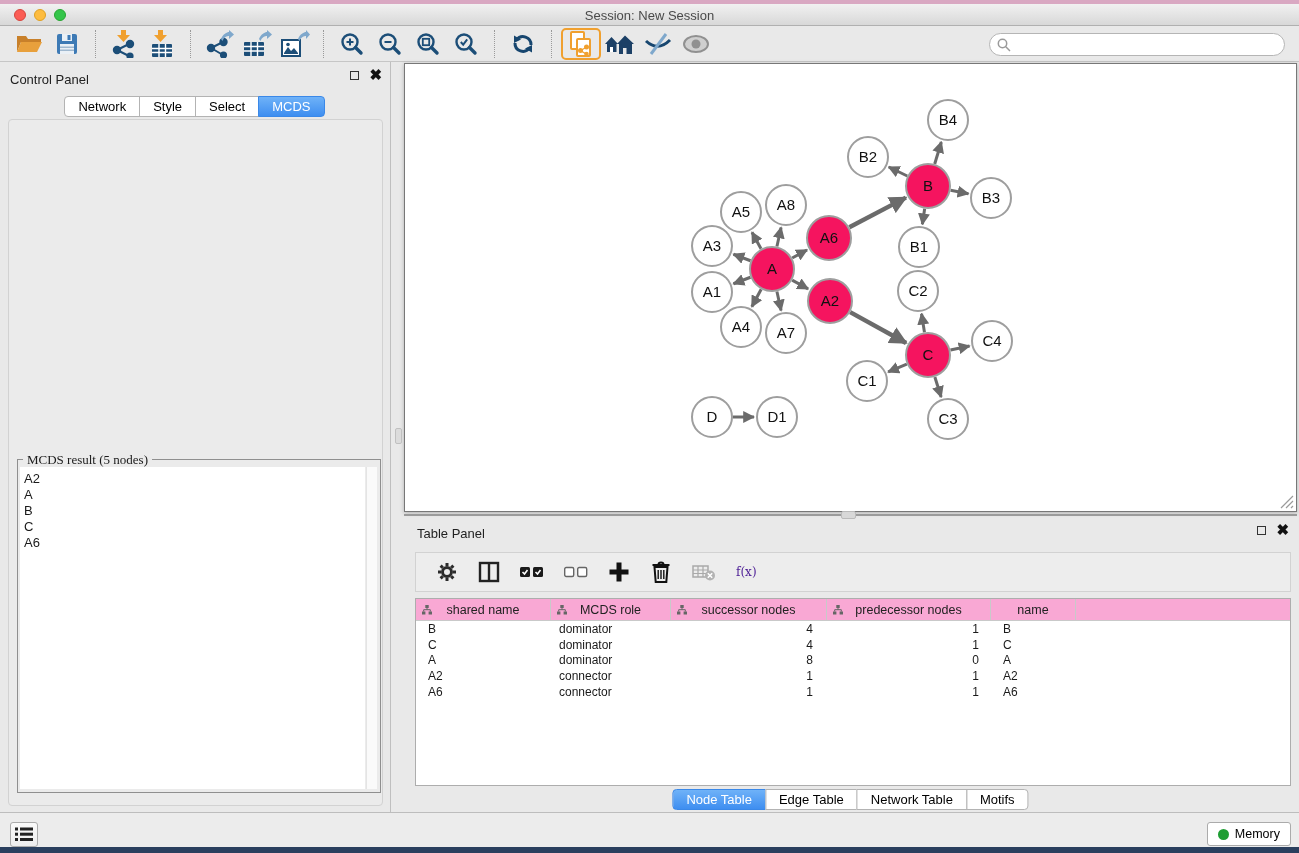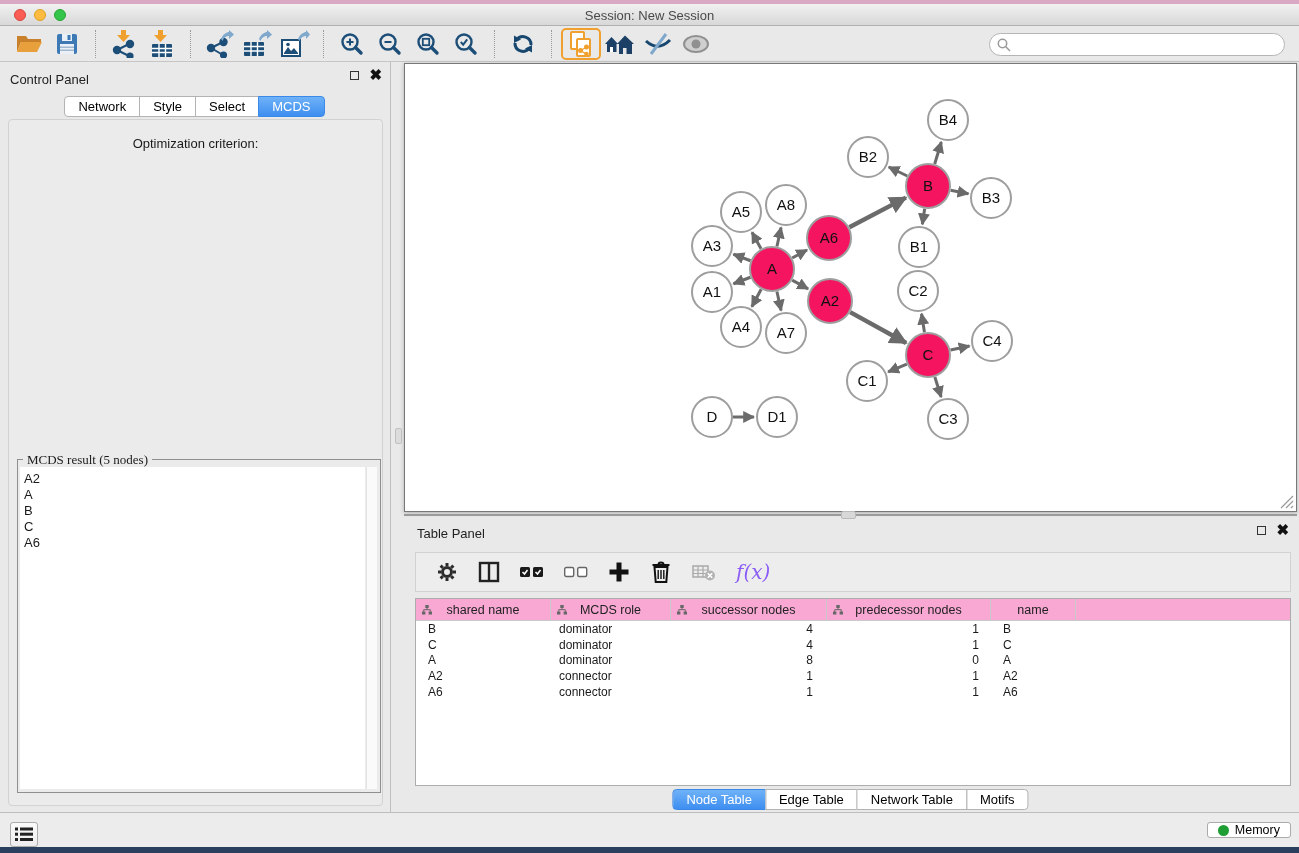--- a/index.html
+++ b/index.html
@@ -92,21 +92,21 @@
     background:#d8d8d8; border:1px solid #bababa; border-radius:2px; }
 
   
   #table-panel { position:absolute; left:403px; top:520px; width:896px; height:292px; background:#e9e9e9; }
   #table-panel .panel-title { left:14px; top:6px; }
   #table-panel .panel-icons { right:10px; top:5px; }
   #table-toolbar { position:absolute; left:12px; top:32px; width:876px; height:40px;
     background:#ededed; border:1px solid #d2d2d2;
     display:flex; align-items:center; gap:20px; padding-left:20px; }
   .ttb-btn { border:none; background:transparent; display:flex; align-items:center; cursor:default; }
-  #fx-label { font-family:"DejaVu Serif", serif; font-style:italic; font-size:20px; color:#8b5cf6; }
+  #fx-label { font-family:"DejaVu Serif", serif; font-size:12px; color:#4c1d95; }
   #node-table { position:absolute; left:12px; top:78px; width:876px; height:188px;
     background:#fff; border:1px solid #adadad; overflow:hidden; }
   .thead { display:flex; height:22px; background:#f9a8d4; border-bottom:1px solid #c9c9c9; }
   .th { position:relative; border-right:1px solid #c9c9c9; display:flex; align-items:center;
     justify-content:center; font-size:12.5px; color:#222; }
   .th .hicon { position:absolute; left:6px; top:6px; }
   .c0 { width:135px; } .c1 { width:120px; } .c2 { width:156px; } .c3 { width:164px; } .c4 { width:85px; }
   .cfill { flex:1; border-right:none !important; }
   .trow { display:flex; height:15.7px; align-items:center; font-size:12px; }
   .td { overflow:hidden; white-space:nowrap; }
@@ -115,21 +115,21 @@
   .td.c4 { padding-left:12px; }
   #table-tabs { position:absolute; left:50%; transform:translateX(-50%); top:269px; display:flex; }
   #table-tabs .tab { height:21px; }
 
   
   #statusbar { position:absolute; left:0; top:812px; width:1299px; height:35px;
     background:#ececec; border-top:1px solid #bdbdbd; }
   #tools-button { position:absolute; left:10px; top:9px; width:28px; height:25px;
     background:linear-gradient(#fafafa,#ededed); border:1px solid #ababab; border-radius:3px;
     display:flex; align-items:center; justify-content:center; }
-  #memory-button { position:absolute; right:8px; top:9px; height:16px; padding:0 10px;
+  #memory-button { position:absolute; right:8px; top:9px; height:24px; padding:0 10px;
     background:#fff; border:1px solid #ababab; border-radius:3px;
     display:flex; align-items:center; gap:6px; font-size:12.5px; cursor:default;
     font-family:"Liberation Sans",sans-serif; }
   #memory-dot { width:11px; height:11px; border-radius:50%; background:#1e9e33; }
 </style>
 </head>
 <body>
 
 <div class="screen">
   <div id="top-strip"></div>
@@ -291,21 +291,20 @@
       <span class="float-ico"></span>
       <span class="close-ico">✖</span>
     </div>
     <div class="tabs-row" id="ctrl-tabs">
         <button class="tab">Network</button>
         <button class="tab">Style</button>
         <button class="tab">Select</button>
         <button class="tab active">MCDS</button>
       </div>
     <div id="ctrl-frame">
-      <div id="opt-label">Optimization criterion:</div>
       <div id="result-group">
         <span id="result-legend">MCDS result (5 nodes)</span>
         <div id="mcds-list">
             <div>A2</div>
             <div>A</div>
             <div>B</div>
             <div>C</div>
             <div>A6</div>
           </div>
         <div id="mcds-scroll"></div>

